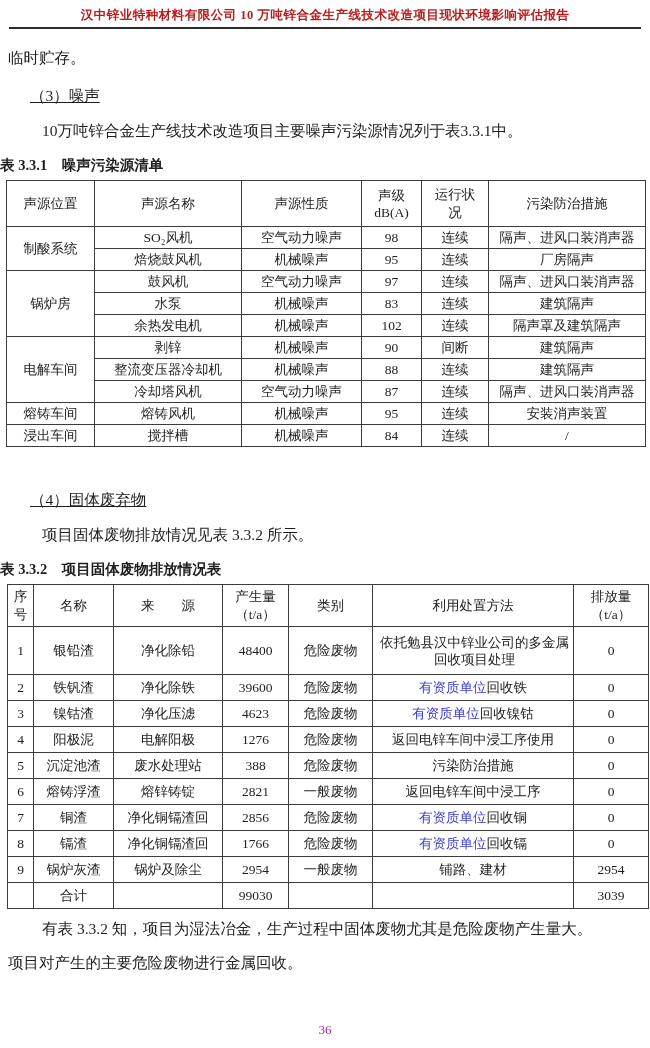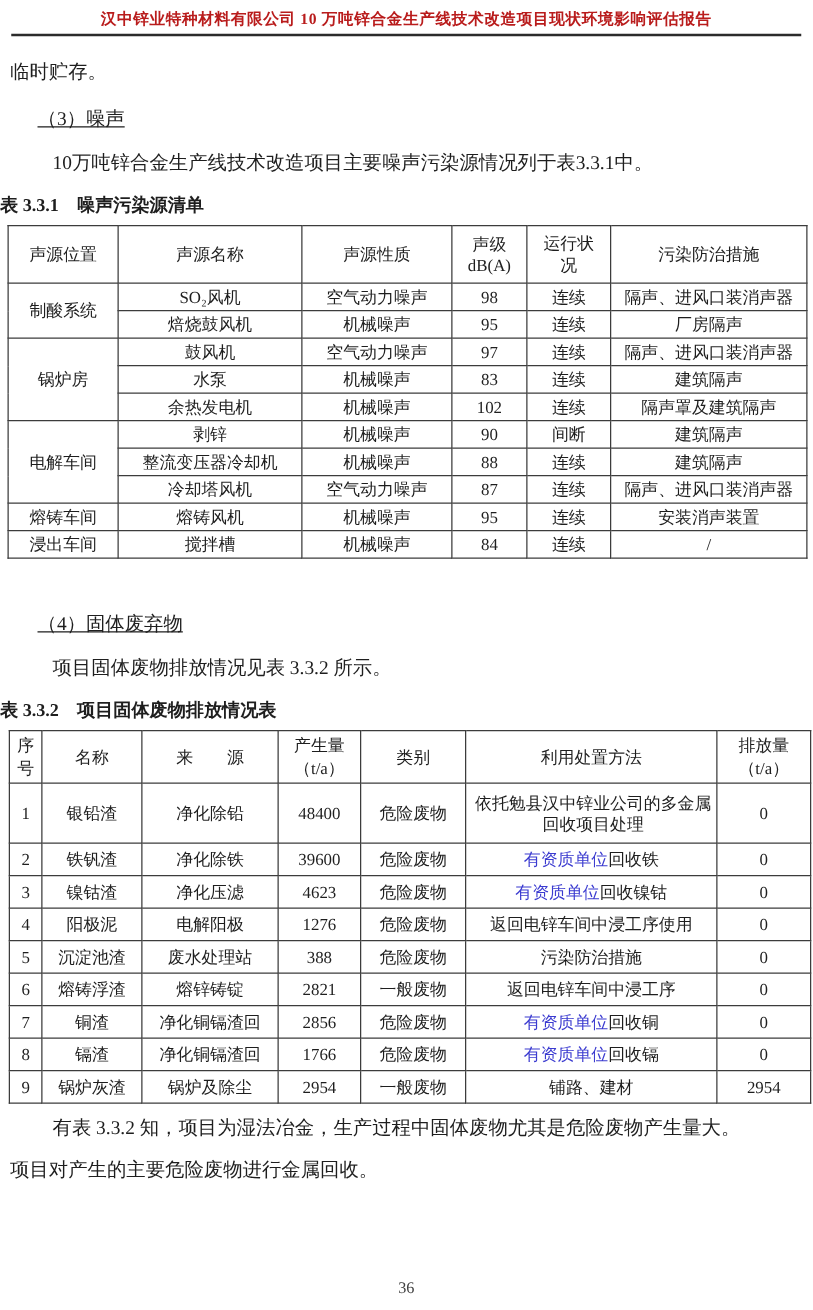--- a/index.html
+++ b/index.html
@@ -85,21 +85,21 @@
     margin: 12px 8px 0 8px;
     line-height: 22px;
   }
   .page-number {
     position: absolute;
     bottom: 10px;
     left: 0;
     width: 100%;
     text-align: center;
     font-size: 13px;
-    color: #404040;
+    color: #a21caf;
   }
 </style>
 </head>
 <body>
 
 <div class="page-header">汉中锌业特种材料有限公司 10 万吨锌合金生产线技术改造项目现状环境影响评估报告</div>
 <div class="header-rule"></div>
 
 <div class="para-flush">临时贮存。</div>
 <div class="section-heading">（3）噪声</div>
@@ -305,19 +305,28 @@
   </tr>
   <tr>
     <td>9</td>
     <td>锅炉灰渣</td>
     <td>锅炉及除尘</td>
     <td>2954</td>
     <td>一般废物</td>
     <td>铺路、建材</td>
     <td>2954</td>
   </tr>
+  <tr>
+    <td></td>
+    <td>合计</td>
+    <td></td>
+    <td>99030</td>
+    <td></td>
+    <td></td>
+    <td>3039</td>
+  </tr>
 </tbody>
   </table>
 
 <div class="closing-line-1">有表 3.3.2 知，项目为湿法冶金，生产过程中固体废物尤其是危险废物产生量大。</div>
 <div class="closing-line-2">项目对产生的主要危险废物进行金属回收。</div>
 
 <div class="page-number">36</div>
 
 </body></html>

